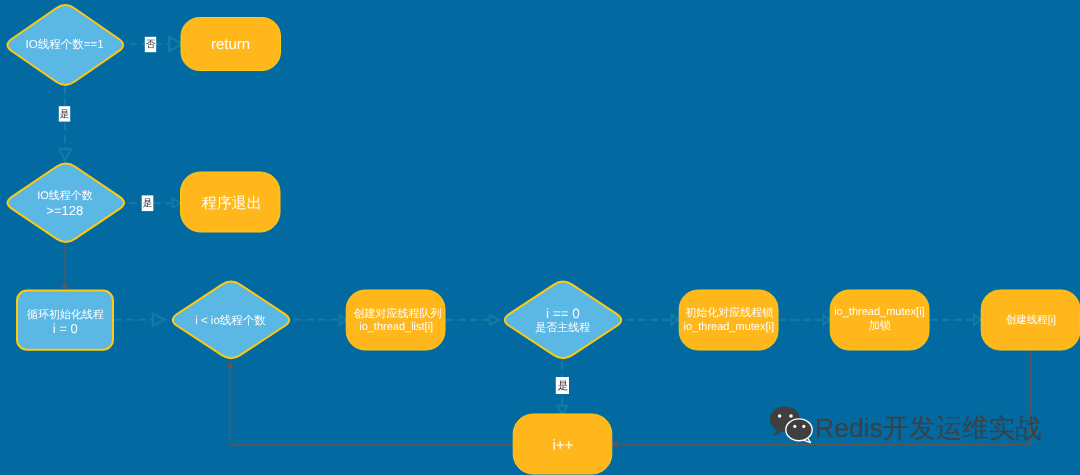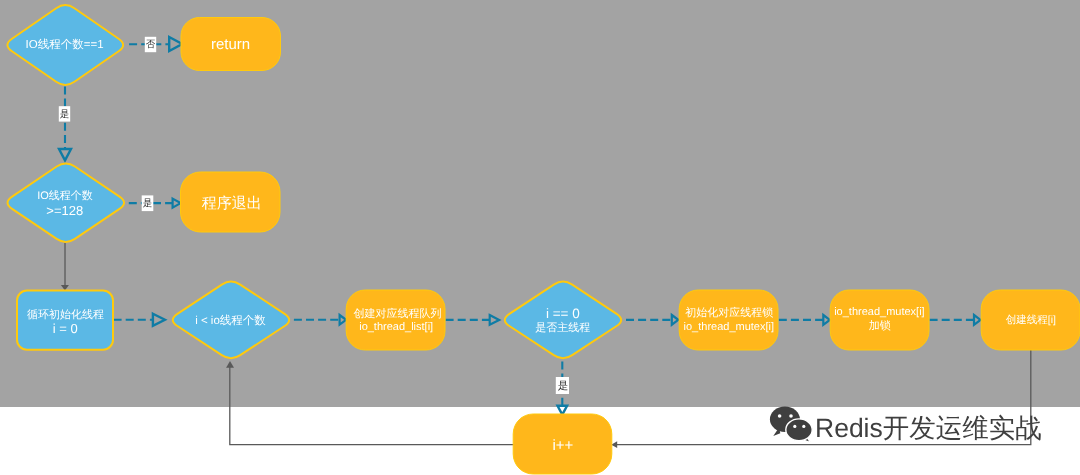--- a/index.html
+++ b/index.html
@@ -1,20 +1,20 @@
 <!DOCTYPE html>
 <html><head>
 <meta charset="utf-8">
 <title>Redis IO Thread Init Flowchart</title>
 <style>
   html,body{margin:0;padding:0;background:#ffffff;}
   body{width:1080px;height:475px;overflow:hidden;
        font-family:"Liberation Sans","DejaVu Sans",sans-serif;
        -webkit-font-smoothing:antialiased;text-rendering:geometricPrecision;}
-  #stage{position:relative;width:1080px;height:407px;background:#a3a3a3;}
+  #stage{position:relative;width:1080px;height:475px;background:#0369a1;}
   svg{display:block;will-change:transform;}
   .nd-txt{fill:#ffffff;fill-opacity:0.999;font-family:"Liberation Sans","DejaVu Sans",sans-serif;
           text-anchor:middle;dominant-baseline:central;}
   .edge-lbl{fill:#2b2b2b;fill-opacity:0.999;font-family:"Liberation Sans","DejaVu Sans",sans-serif;
             font-size:9.5px;text-anchor:middle;dominant-baseline:central;}
   .wm-txt{fill:#3f3f3f;fill-opacity:0.999;font-family:"Liberation Sans","DejaVu Sans",sans-serif;
           font-size:26.5px;}
   .flow{stroke:#0f7ca5;stroke-width:2.1;stroke-dasharray:8 4.1;fill:none;}
   .flow-ah{fill:none;stroke:#0f7ca5;stroke-width:2.4;stroke-linejoin:miter;}
   .flow-ah-sm{fill:none;stroke:#0f7ca5;stroke-width:2.2;stroke-linejoin:miter;}

